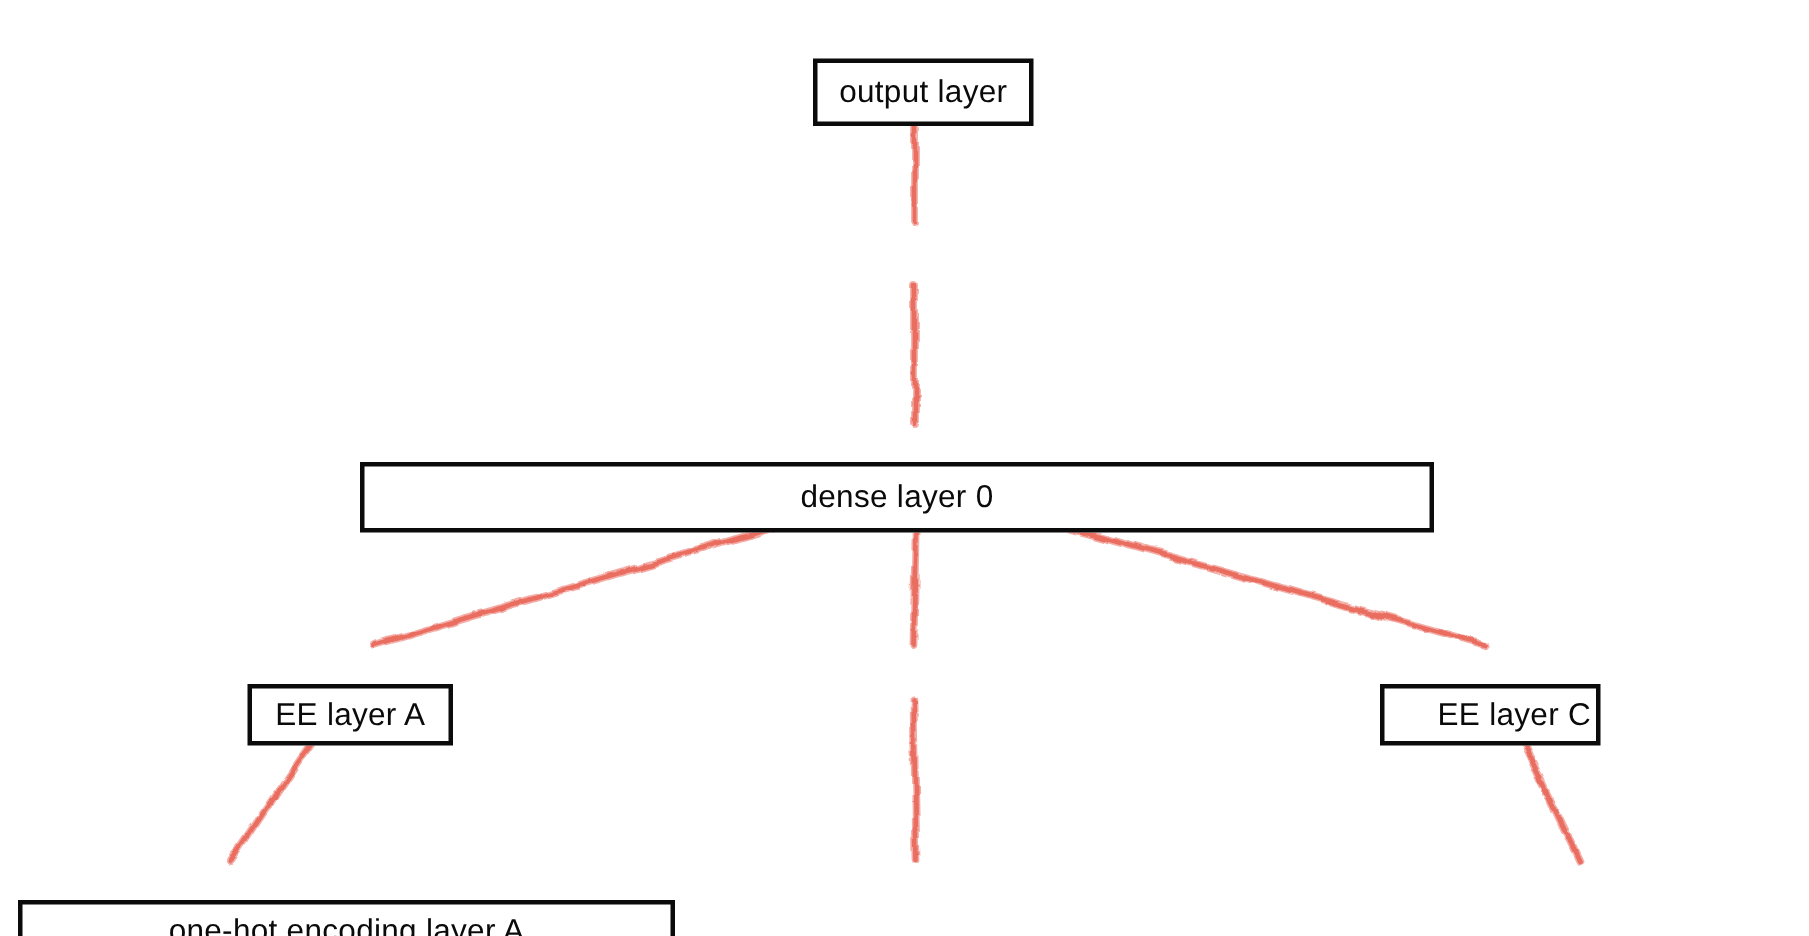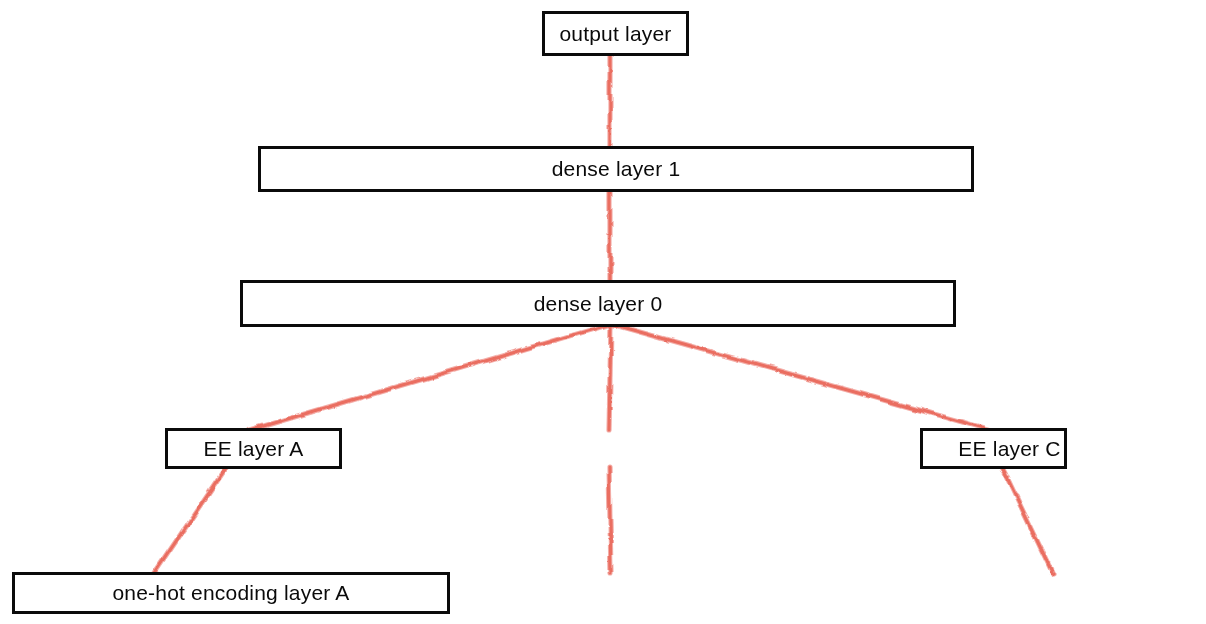--- a/index.html
+++ b/index.html
@@ -28,26 +28,27 @@
     box-sizing: border-box;
     background: #ffffff;
     border: 3px solid #0b0b0b;
     display: flex;
     align-items: center;
     justify-content: center;
     font-size: 21px;
     color: #0a0a0a;
     letter-spacing: 0.2px;
     white-space: nowrap;
+    margin-top: 28px;
   }
   
   .n-output  { left: 542px; top: 11px;  width: 147px; height: 45px; }
   .n-dense1  { left: 258px; top: 146px; width: 716px; height: 46px; }
   .n-dense0  { left: 240px; top: 280px; width: 716px; height: 47px; }
-  .n-ee-a    { left: 165px; top: 428px; width: 177px; height: 41px; }
+  .n-ee-a    { left: 165px; top: 428px; width: 137px; height: 41px; }
   .n-ee-b    { left: 541px; top: 428px; width: 148px; height: 41px; }
   .n-ee-c    { left: 920px; top: 428px; width: 147px; height: 41px; padding-left: 32px; }
   .n-oh-a    { left: 12px;  top: 572px; width: 438px; height: 42px; }
   .n-oh-b    { left: 457px; top: 572px; width: 371px; height: 42px; }
   .n-oh-c    { left: 861px; top: 572px; width: 332px; height: 42px; }
 </style>
 </head>
 <body>
 
 <div class="canvas">
@@ -76,23 +77,20 @@
         <line x1="609" y1="467" x2="611" y2="574" stroke="#e9695e" stroke-width="3.1" stroke-opacity="0.95" stroke-linecap="round"></line>
         <line x1="1002" y1="467" x2="1053" y2="574" stroke="#e9695e" stroke-width="5.2" stroke-opacity="0.55" stroke-linecap="round"></line>
         <line x1="1002" y1="467" x2="1053" y2="574" stroke="#e9695e" stroke-width="3.1" stroke-opacity="0.95" stroke-linecap="round"></line>
       </g>
   </svg>
 
   <div class="node n-output">
     <span>output layer</span>
   </div>
 
-  <div class="node n-dense1">
-    <span>dense layer 1</span>
-  </div>
 
   <div class="node n-dense0">
     <span>dense layer 0</span>
   </div>
 
   <div class="node n-ee-a">
     <span>EE layer A</span>
   </div>
 
 

